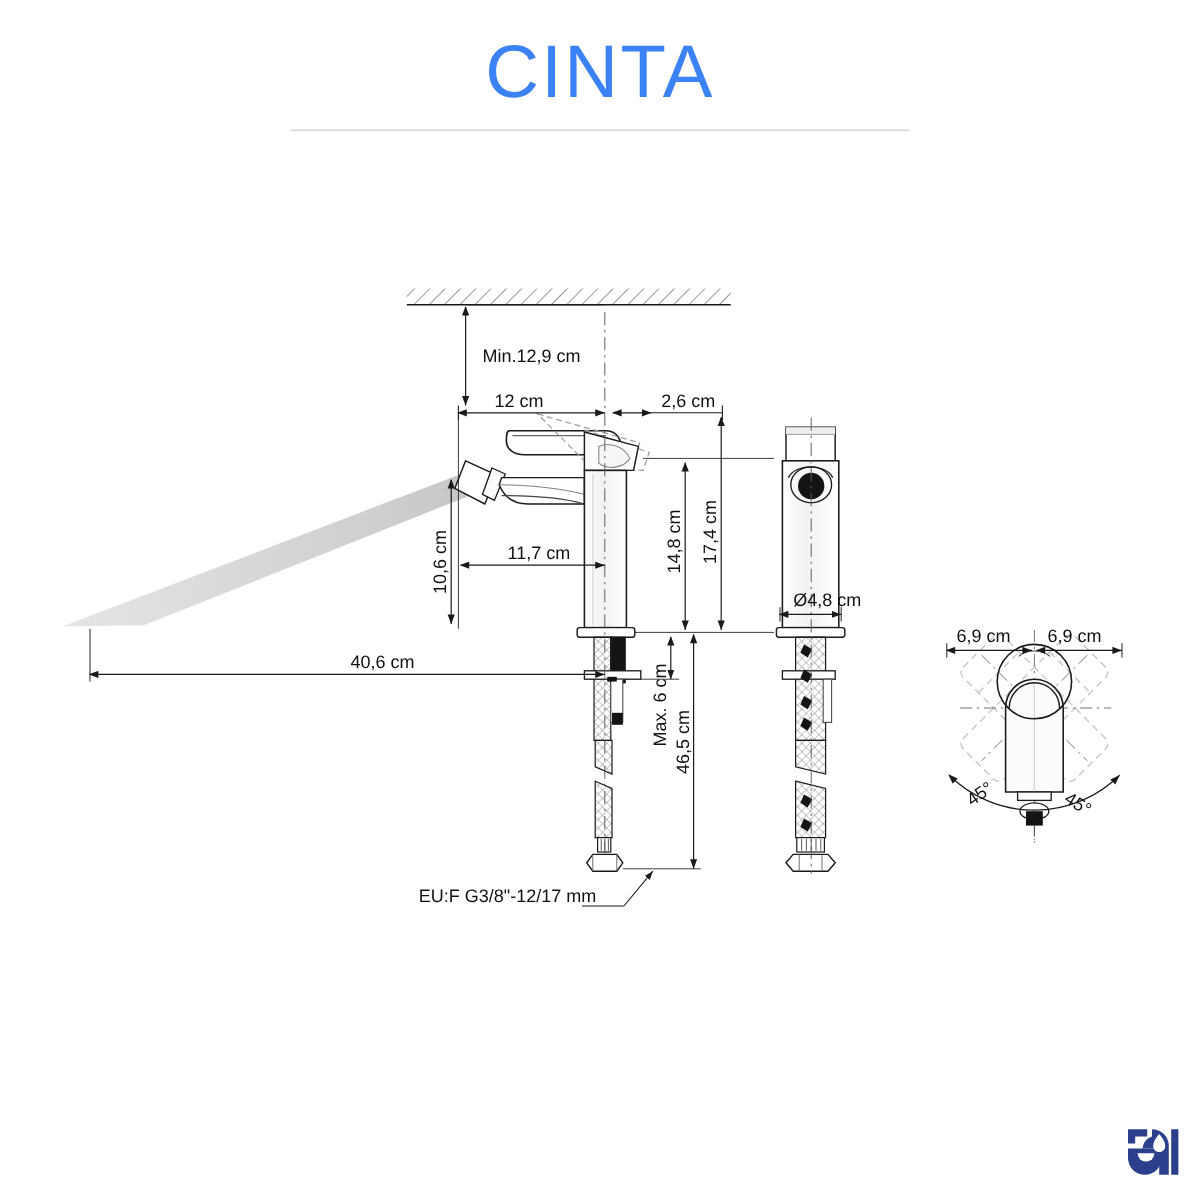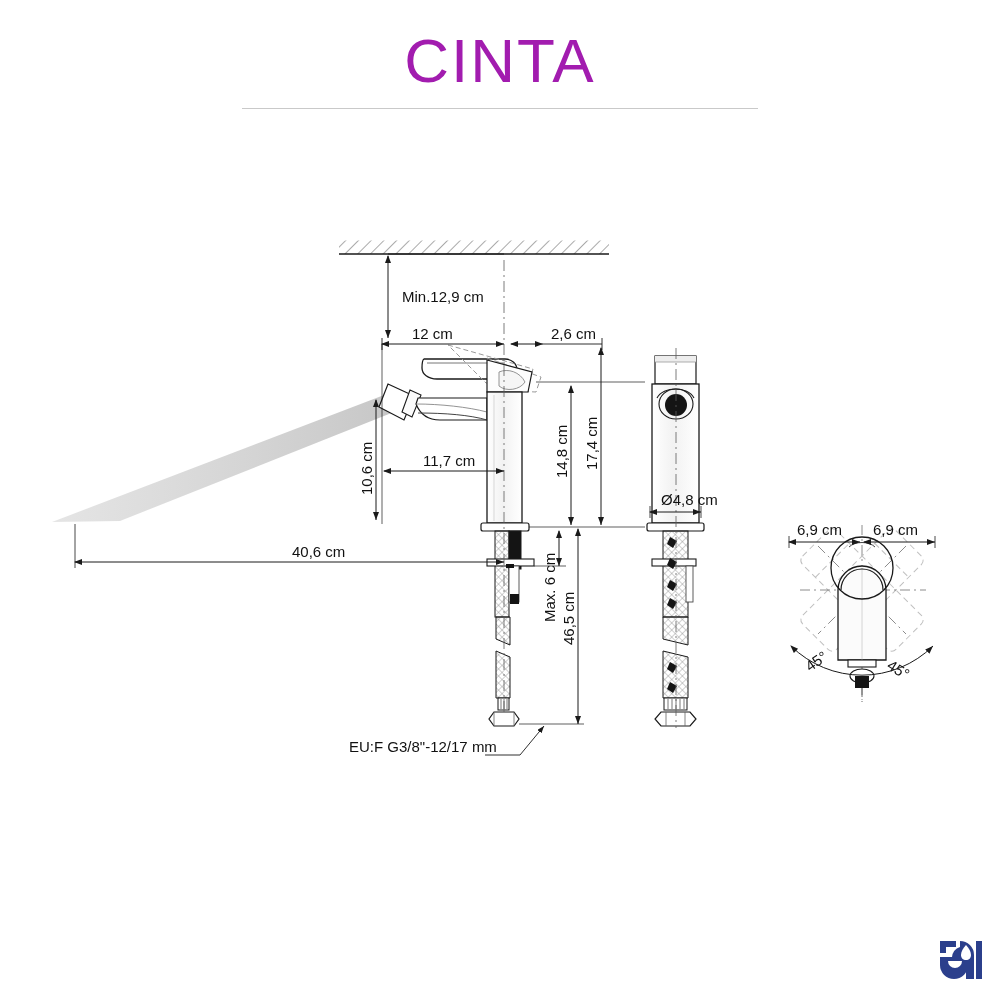--- a/index.html
+++ b/index.html
@@ -26,21 +26,21 @@
   #page-title {
     position: absolute;
     left: 0;
     top: 26px;
     width: 1000px;
     text-align: center;
     font-size: 62px;
     font-weight: 400;
     letter-spacing: 2px;
     line-height: 70px;
-    color: #a21caf;
+    color: #3b82f6;
   }
   #title-rule {
     position: absolute;
     left: 242px;
     top: 108px;
     width: 516px;
     height: 1px;
     background: #c9c9c9;
   }
   #brand-logo {

